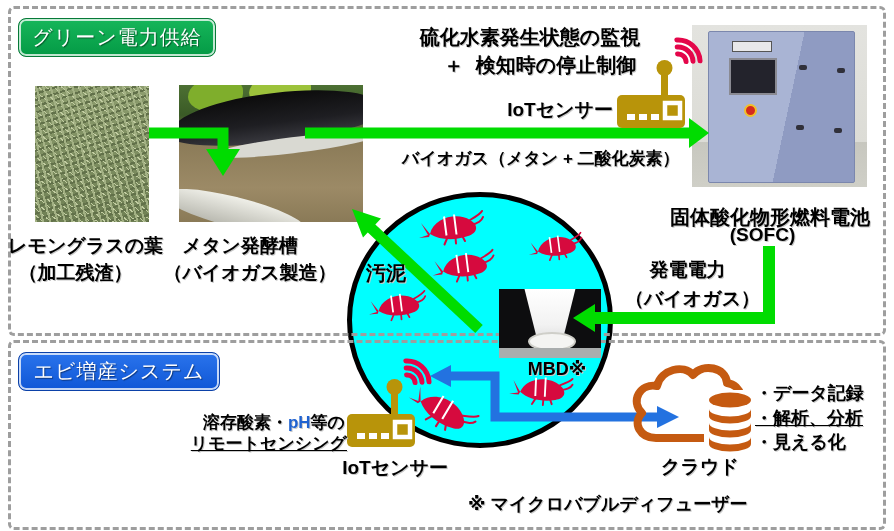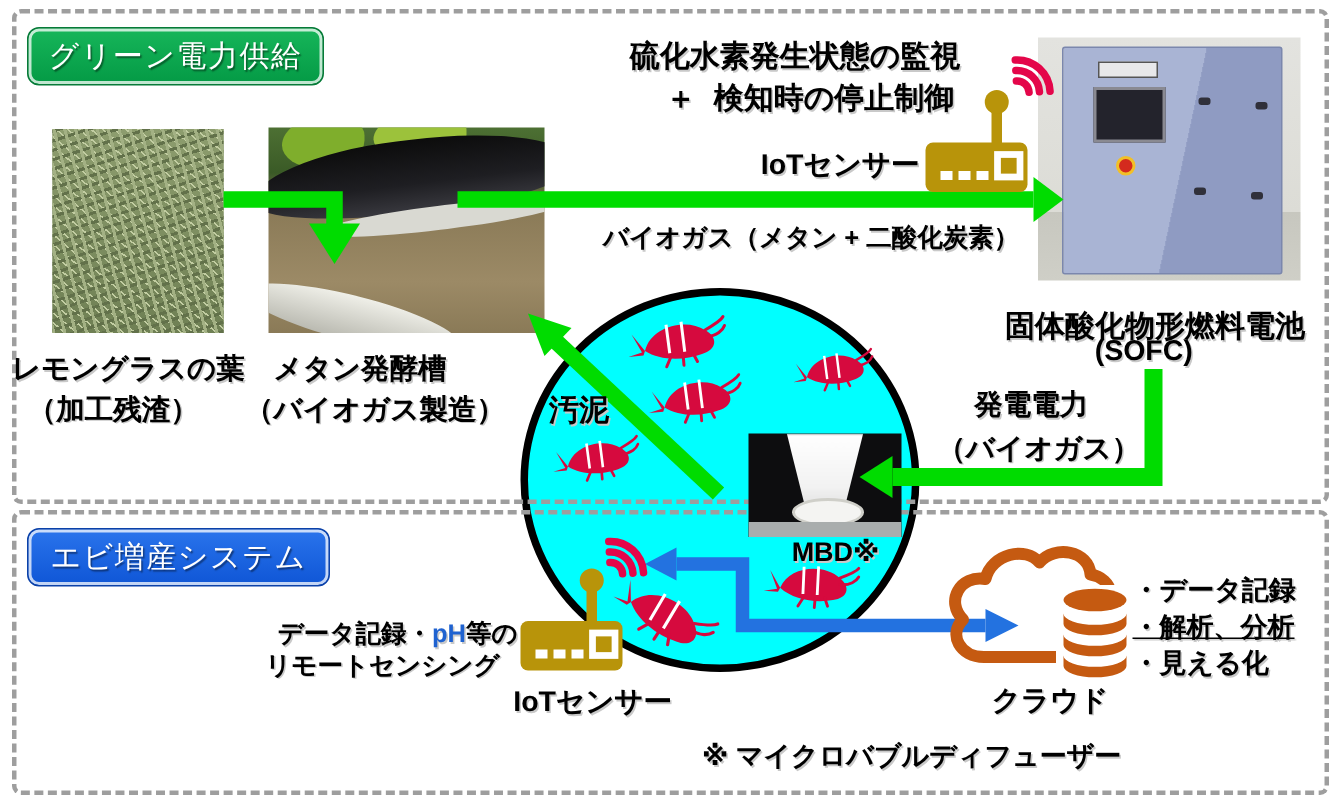--- a/index.html
+++ b/index.html
@@ -216,21 +216,21 @@
 <div class="lbl f19 ctr" style="left:8px;top:233px;width:150px;">レモングラスの葉</div>
 <div class="lbl f19 ctr" style="left:8px;top:260px;width:135px;">（加工残渣）</div>
 <div class="lbl f19 ctr" style="left:170px;top:233px;width:140px;">メタン発酵槽</div>
 <div class="lbl f19 ctr" style="left:160px;top:260px;width:180px;">（バイオガス製造）</div>
 <div class="lbl f20" style="left:366px;top:260px;z-index:7;">汚泥</div>
 <div class="lbl f19 ctr" style="left:630px;top:257px;width:115px;">発電電力</div>
 <div class="lbl f19 ctr" style="left:620px;top:286px;width:145px;">（バイオガス）</div>
 <div class="lbl f18 ctr" style="left:512px;top:358px;width:90px;">MBD※</div>
 
 <div class="lbl f17 rgt" style="left:183px;top:411px;width:162px;">
-  <span>データ記録・</span><span class="blue-text">pH</span><span>等の</span>
-</div>
-<div class="lbl f17 rgt" style="left:169px;top:432px;width:164px;">リモートセンシング</div>
+  <span>溶存酸素・</span><span class="blue-text">pH</span><span>等の</span>
+</div>
+<div class="lbl f17 rgt" style="left:183px;top:432px;width:164px;text-decoration:underline;">リモートセンシング</div>
 <div class="lbl f19 rgt" style="left:300px;top:455px;width:148px;">IoTセンサー</div>
 <div class="lbl f19 ctr" style="left:655px;top:454px;width:90px;">クラウド</div>
 <div class="lbl f18" style="left:755px;top:381px;">・データ記録</div>
 <div class="lbl f18" style="left:755px;top:406px;text-decoration:underline;">・解析、分析</div>
 <div class="lbl f18" style="left:755px;top:430px;">・見える化</div>
 <div class="lbl f18" style="left:468px;top:492px;">※ マイクロバブルディフューザー</div>
 
 </body></html>

